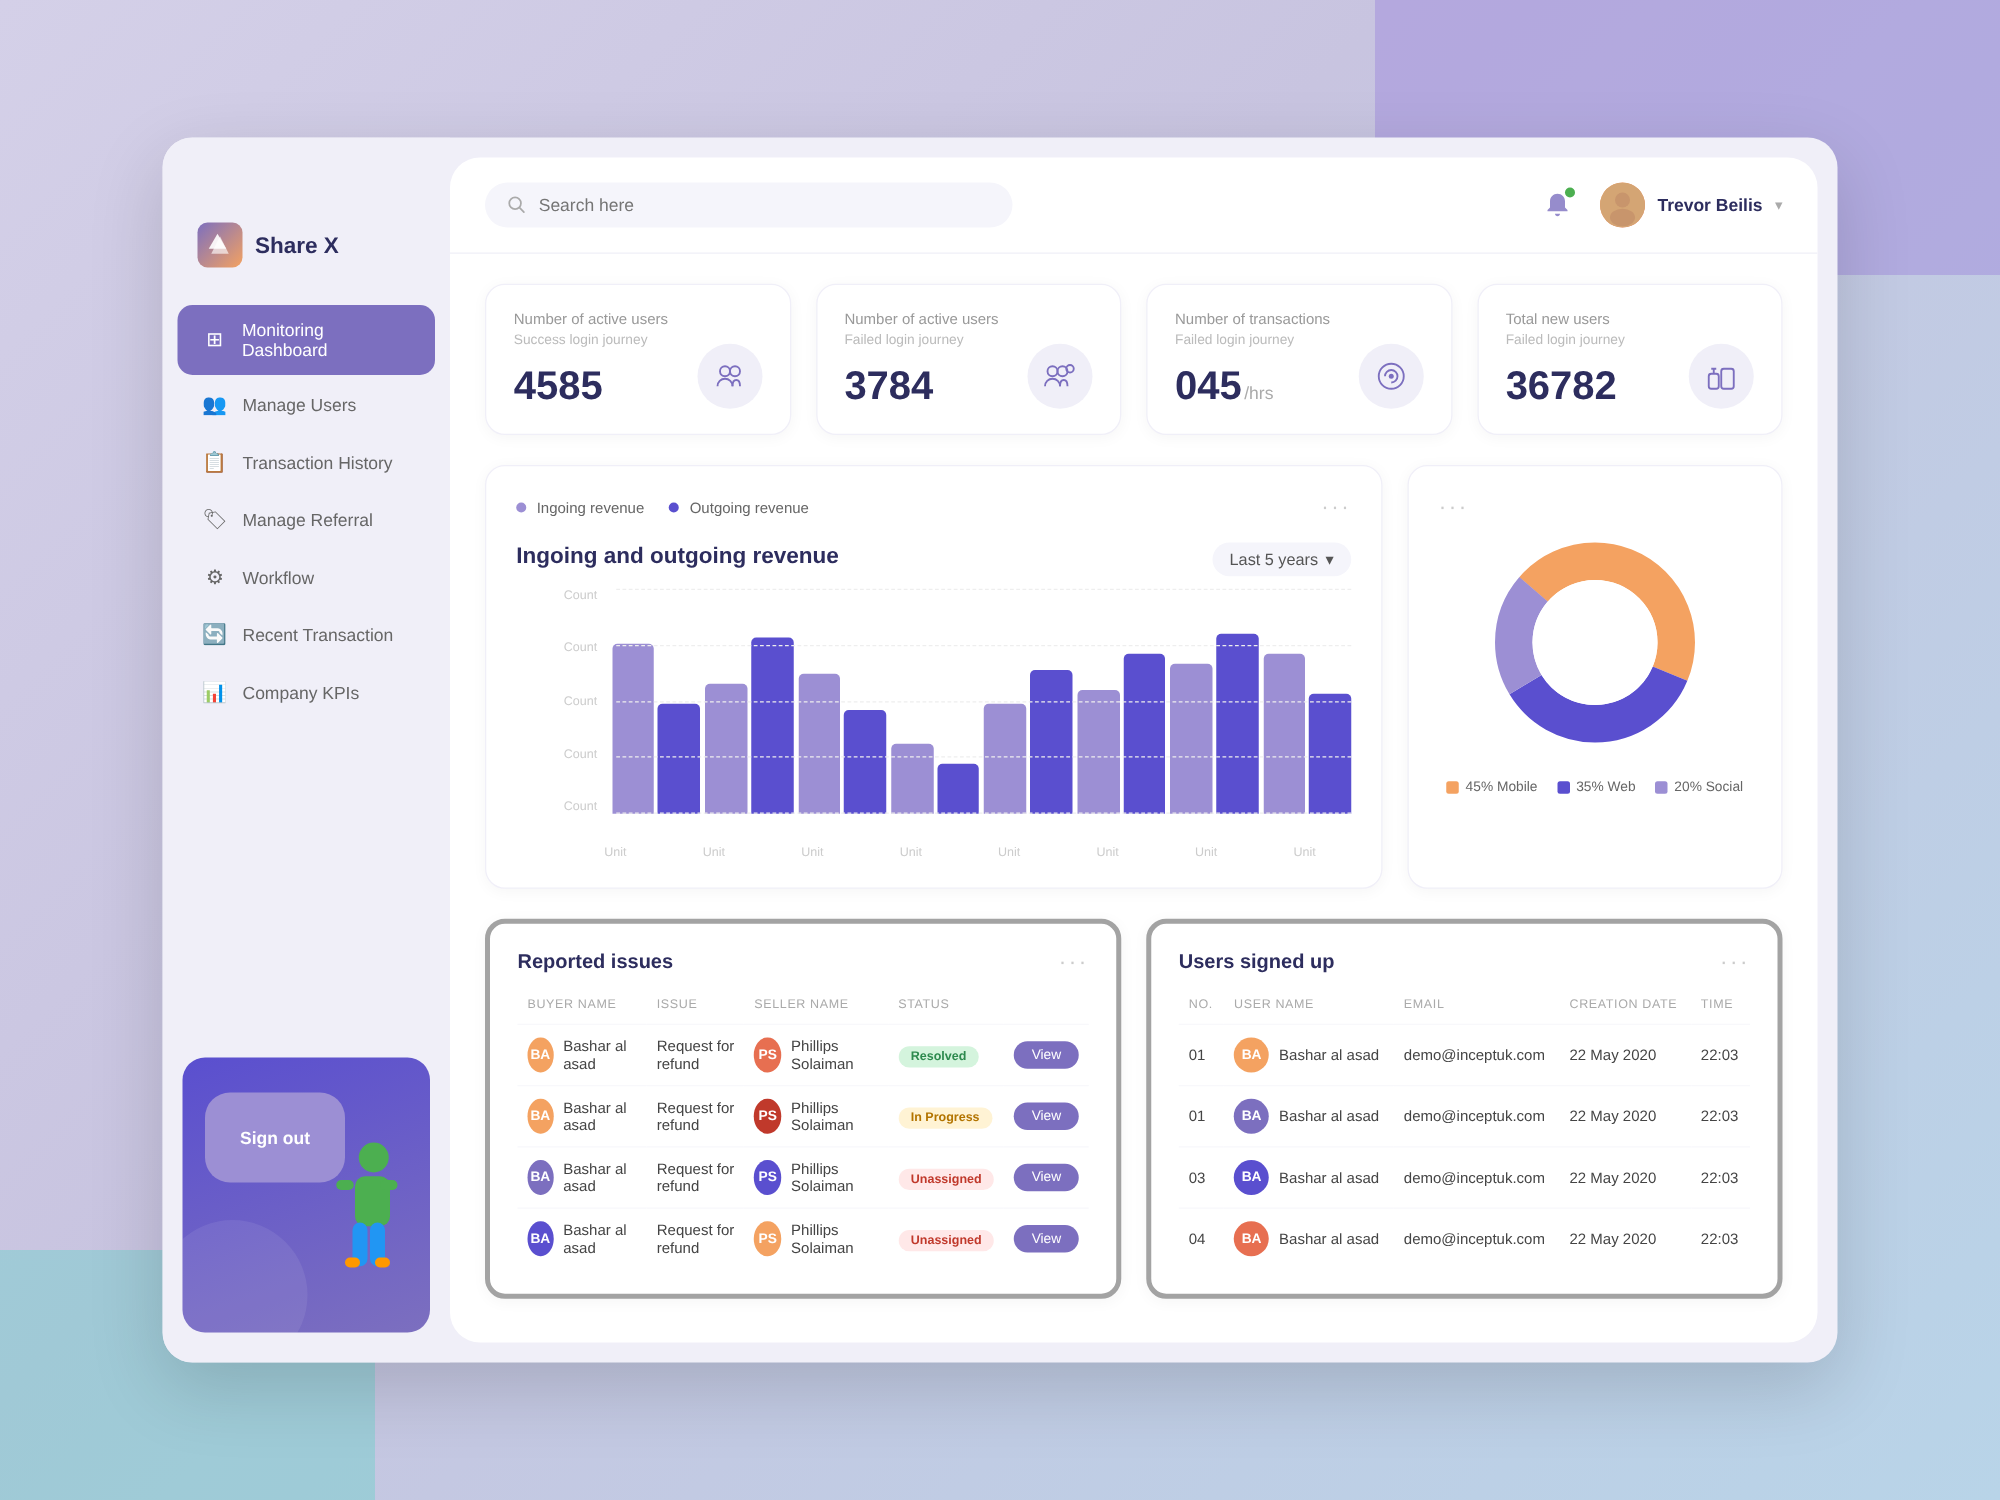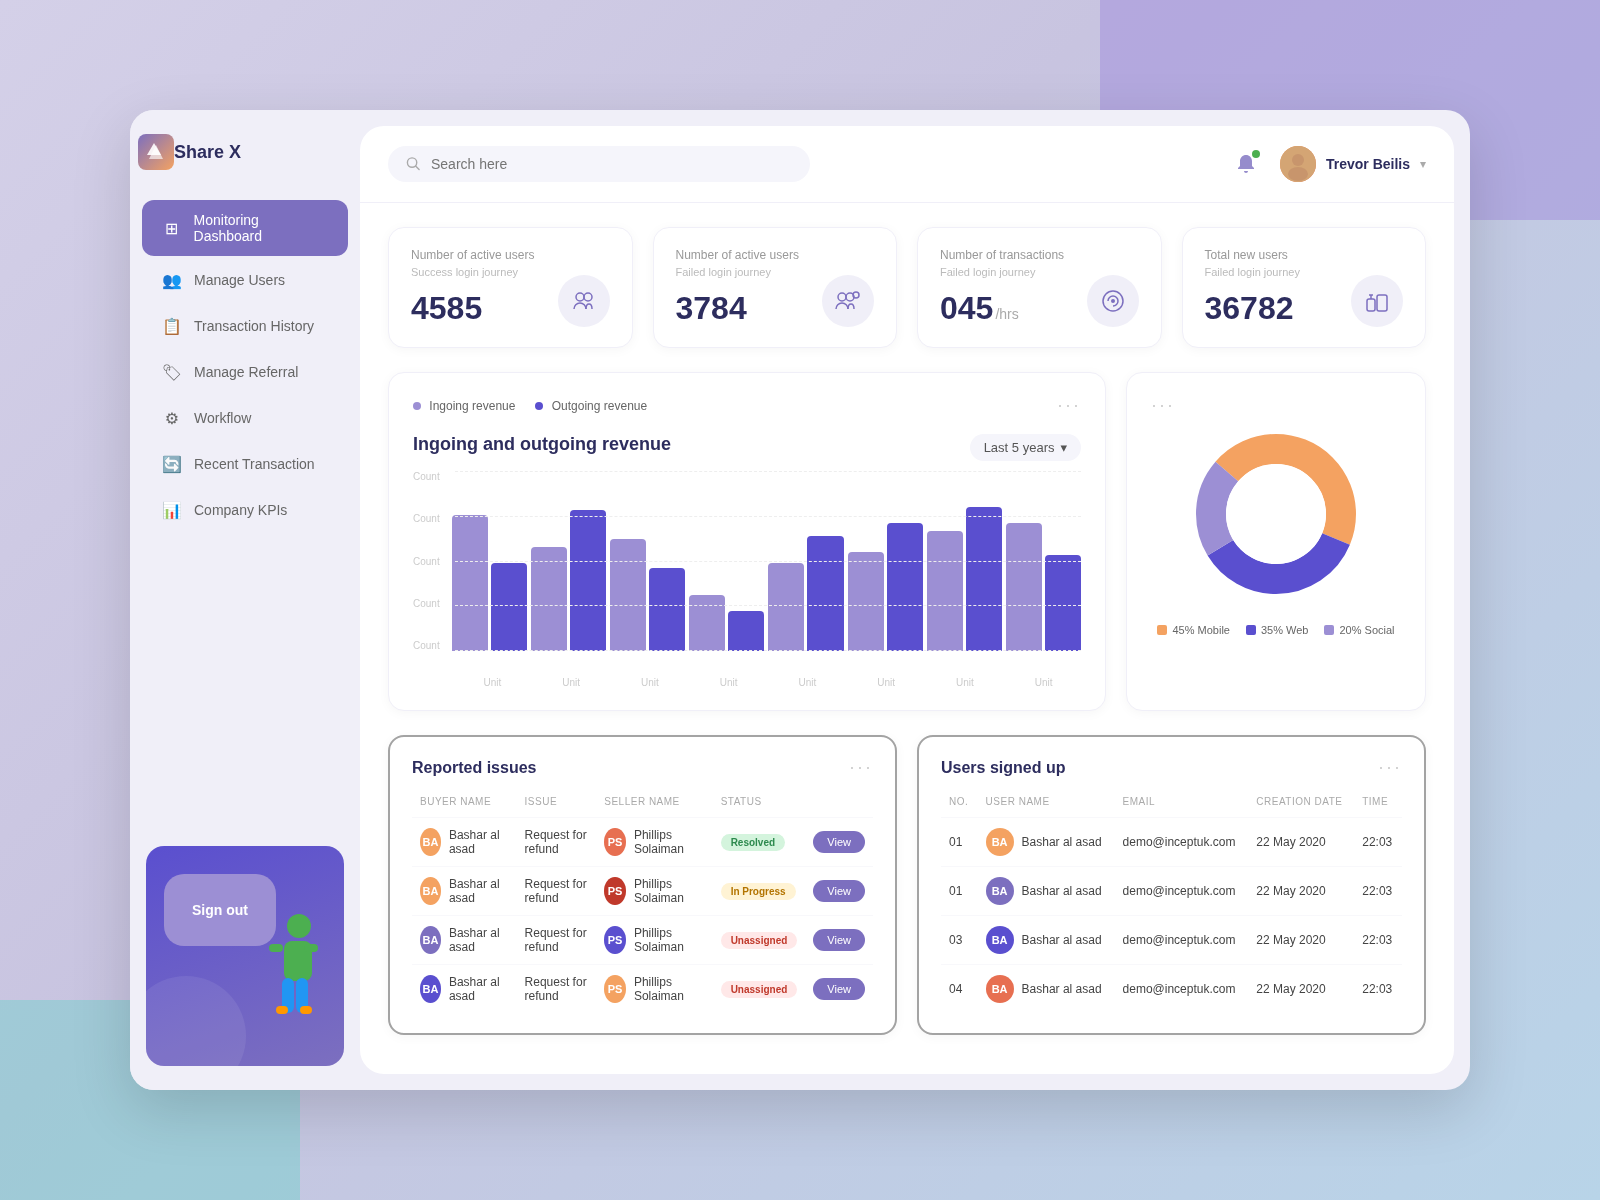--- a/index.html
+++ b/index.html
@@ -43,21 +43,23 @@
       width: 230px;
       min-width: 230px;
       background: #f0eff8;
       display: flex;
       flex-direction: column;
       padding: 24px 0 0 0;
     }
     .sidebar-logo {
       display: flex;
       align-items: center;
-      padding: 0 24px 28px 8px;
+      gap: 10px;
+      padding: 0 24px 28px 28px;
+      margin-top: 44px;
     }
     .logo-icon {
       width: 36px; height: 36px;
       background: linear-gradient(135deg, #7c6fbf 0%, #f4a261 100%);
       border-radius: 8px;
       display: flex; align-items: center; justify-content: center;
     }
     .logo-text {
       font-size: 18px; font-weight: 700; color: #2d2d5e;
     }
@@ -328,21 +330,21 @@
       border-radius: 2px;
     }
     
     .tables-row {
       display: grid;
       grid-template-columns: 1fr 1fr;
       gap: 20px;
     }
     .table-card {
       background: white;
-      border: 2px solid #a3a3a3;
+      border: 4px solid #a3a3a3;
       border-radius: 16px;
       padding: 20px 22px;
       box-shadow: 0 2px 12px rgba(0,0,0,0.04);
     }
     .table-header {
       display: flex;
       align-items: center;
       justify-content: space-between;
       margin-bottom: 12px;
     }
@@ -432,20 +434,21 @@
       pointer-events: none;
     }
     .grid-line {
       width: 100%;
       height: 1px;
       border-top: 1px dashed #eee;
     }
     .bar-chart-wrapper {
       position: relative;
       height: 200px;
+      margin-left: 38px;
     }
     .x-labels {
       display: flex;
       gap: 4px;
       padding-left: 42px;
       margin-top: 6px;
     }
     .x-label {
       flex: 1;
       text-align: center;

